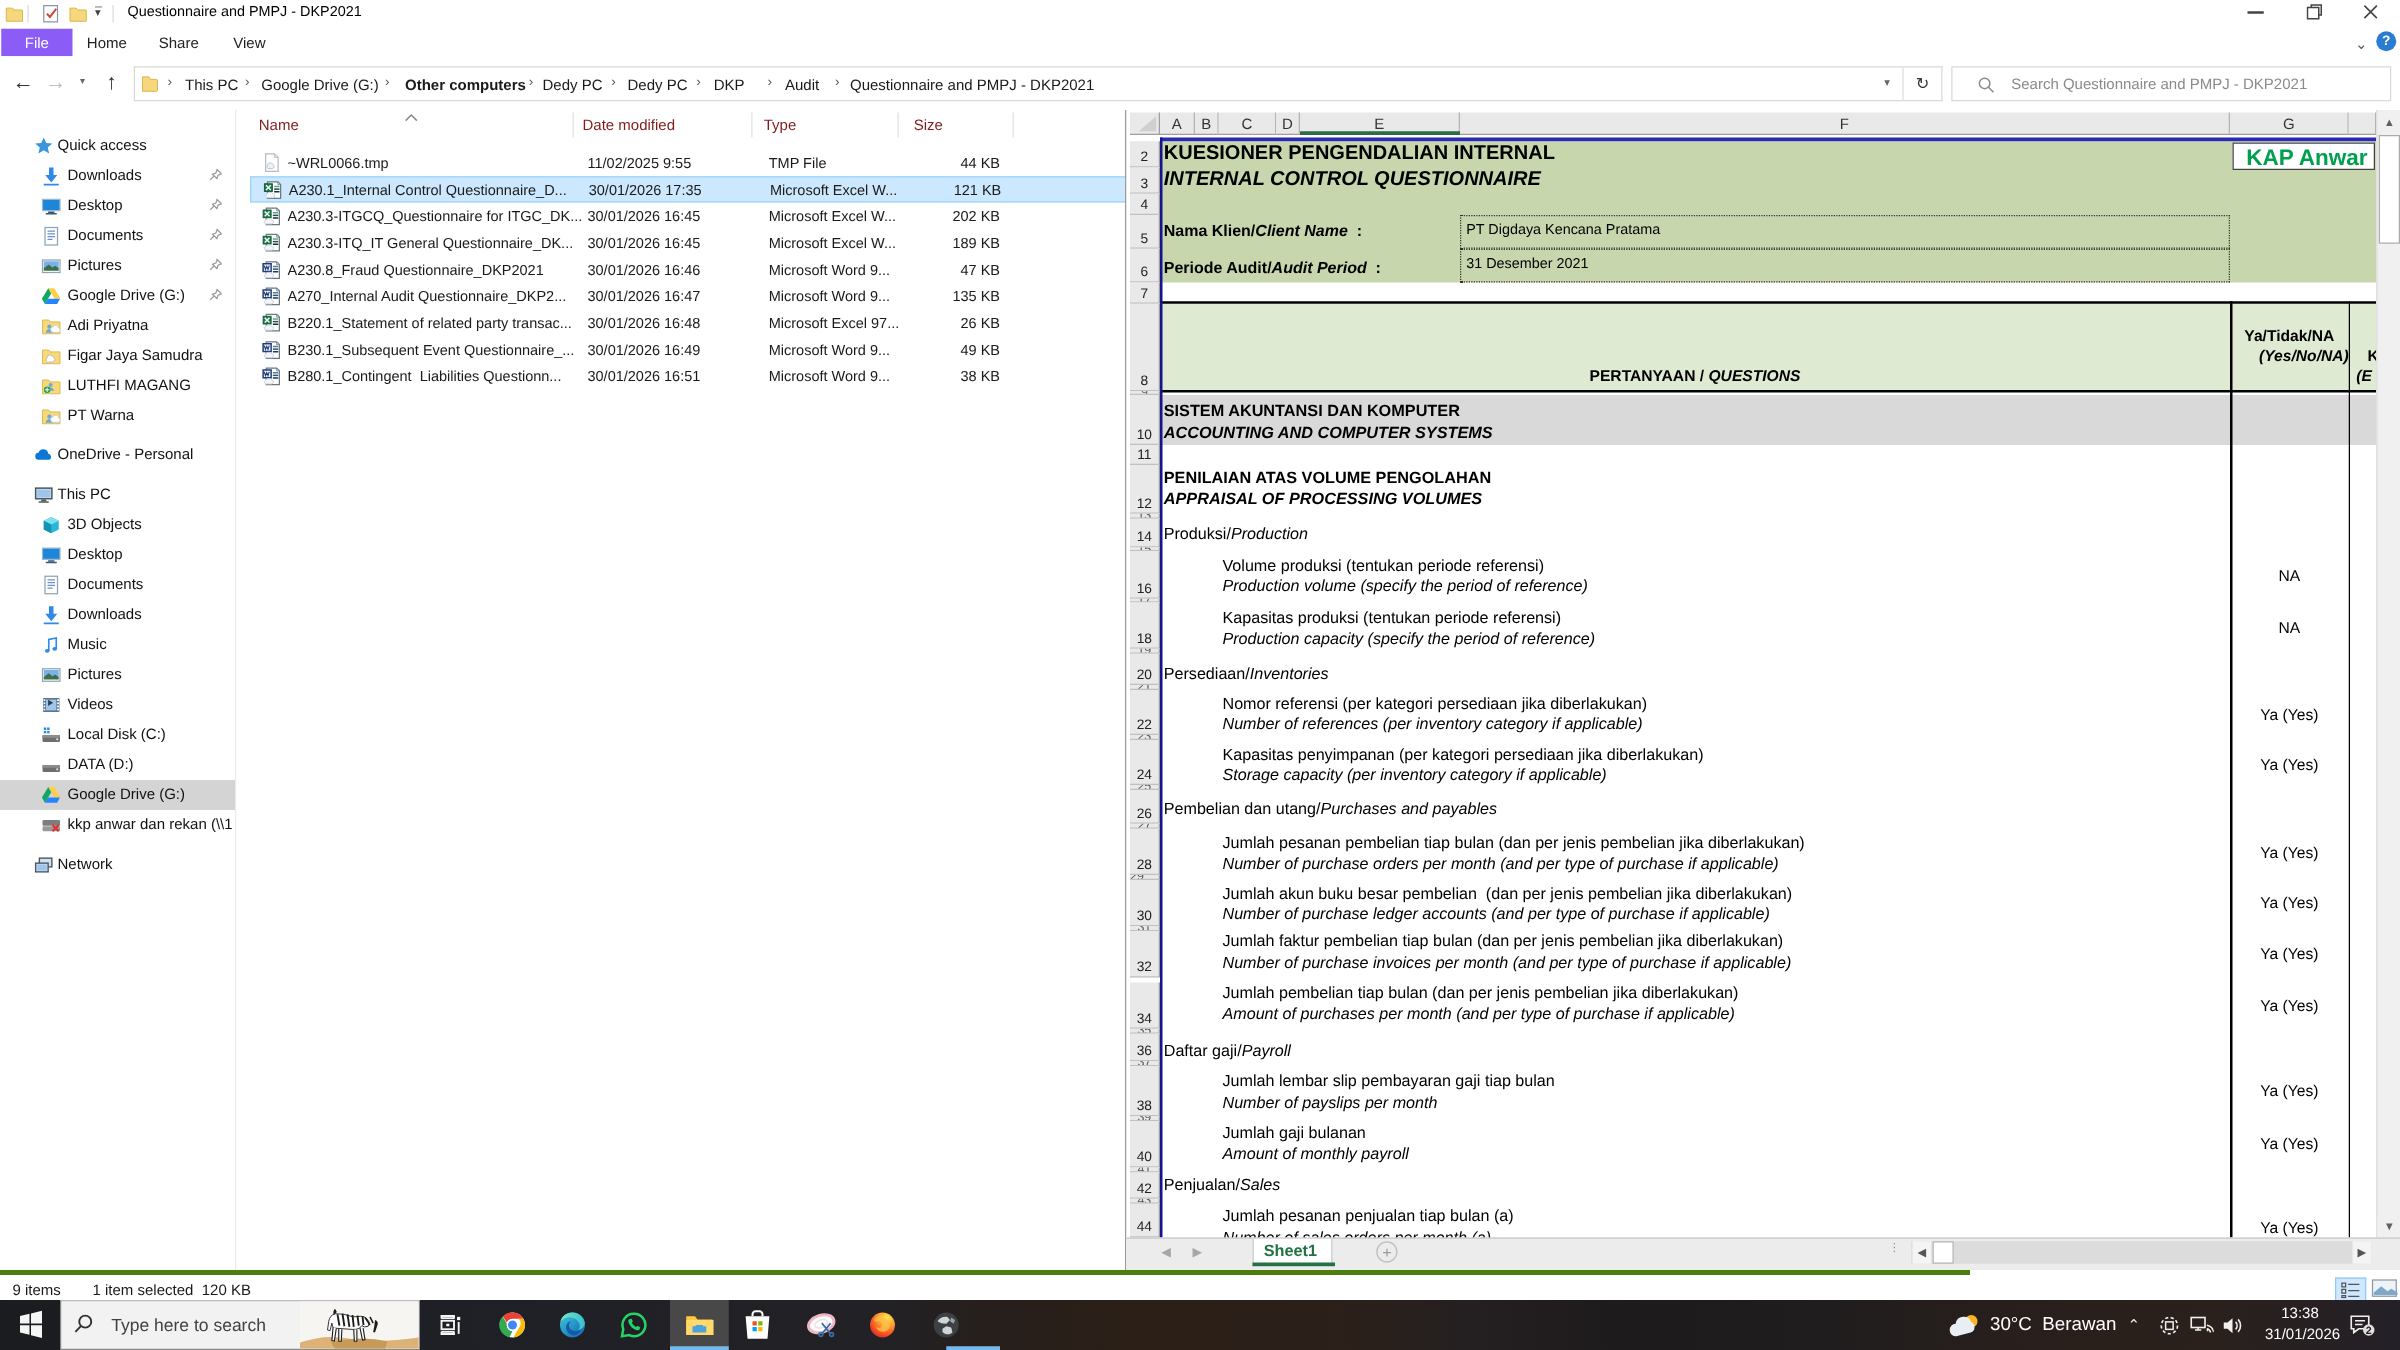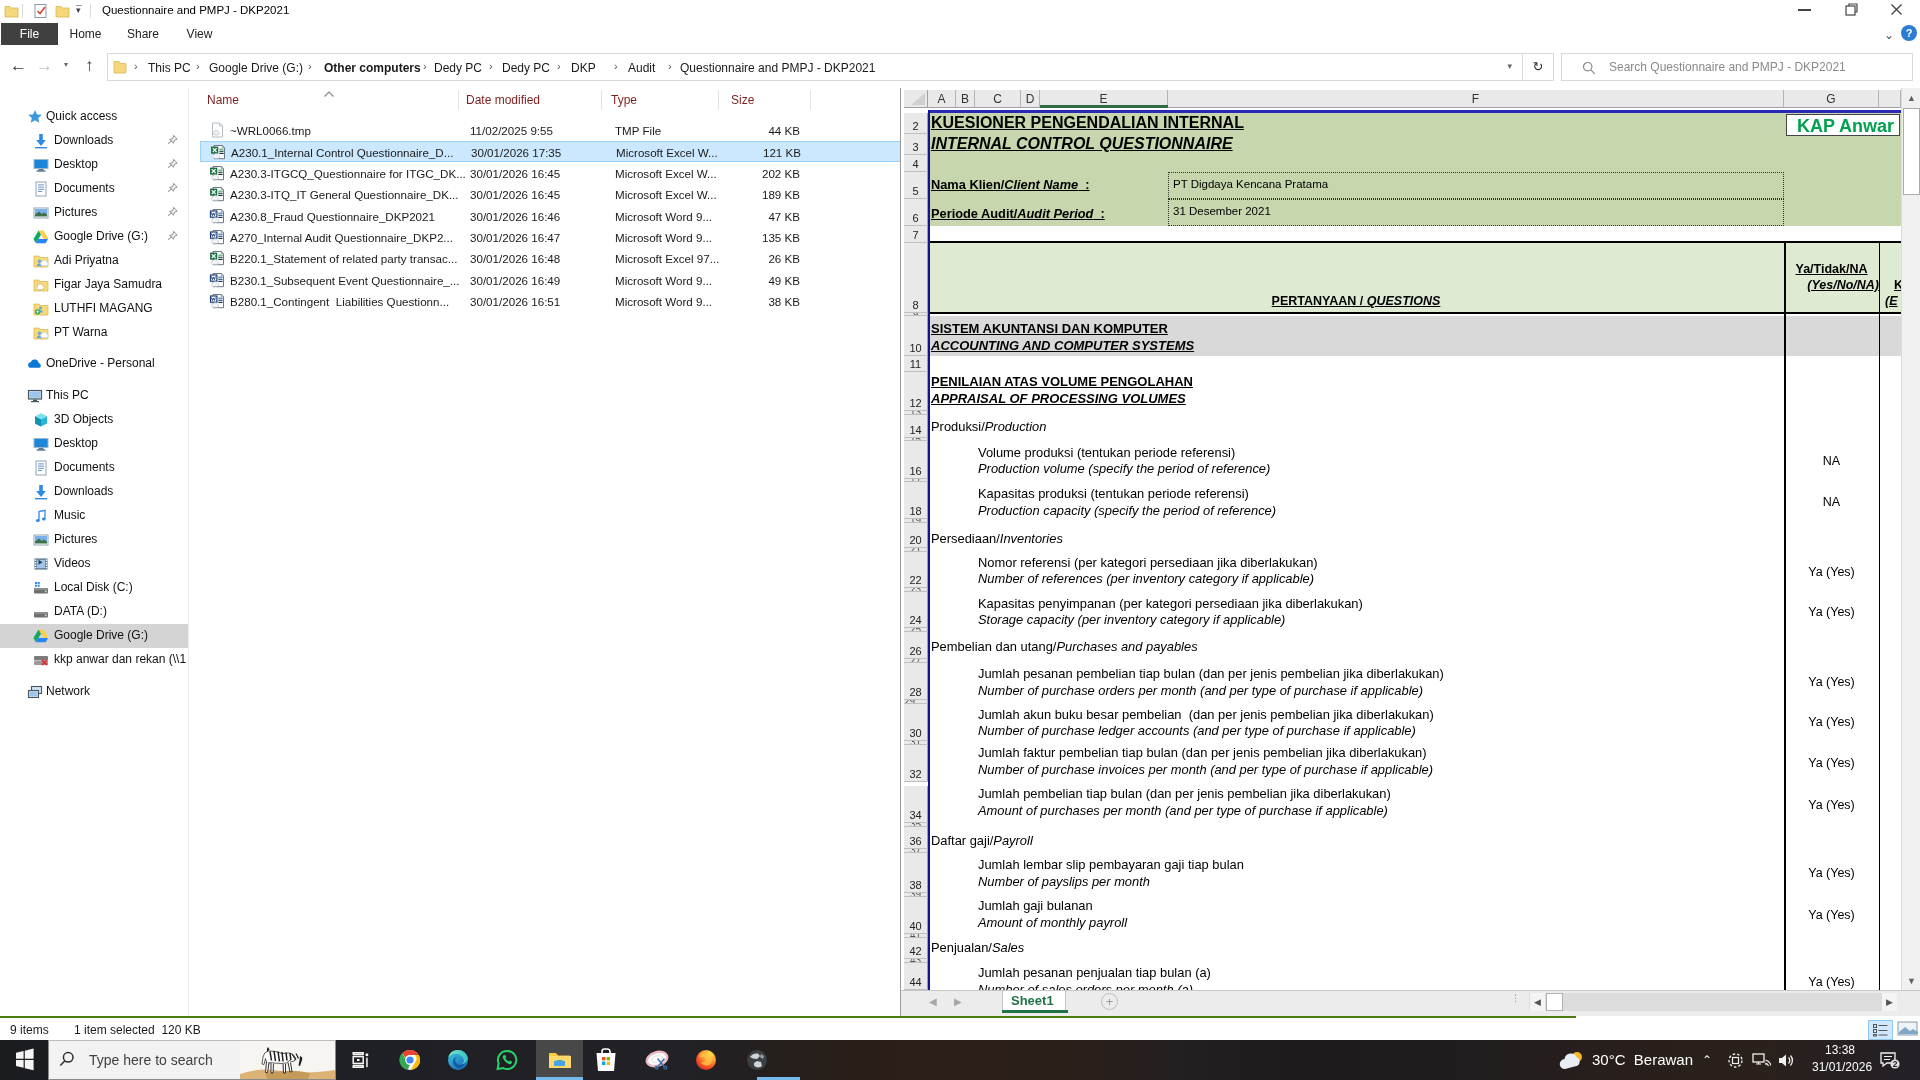--- a/index.html
+++ b/index.html
@@ -1,21 +1,21 @@
 <!DOCTYPE html>
 <html><head>
 <meta charset="utf-8">
 <style>
   * { margin:0; padding:0; box-sizing:border-box; }
   html,body { width:1920px; height:1080px; overflow:hidden; background:#fff;
     font-family:"Liberation Sans", sans-serif; }
   #titlebar { position:absolute; left:0; top:0; width:1920px; height:23px; background:#fff; }
   #tabsrow { position:absolute; left:0; top:23px; width:1920px; height:22px; background:#fff; }
   .tab { position:absolute; top:0; height:22px; font-size:12px; color:#222; text-align:center; line-height:22px; }
-  #filetab { left:1px; width:57px; background:#404040; color:#fff; }
+  #filetab { left:1px; width:57px; background:#8b5cf6; color:#fff; }
   #ribbon { position:absolute; left:0; top:45px; width:1920px; height:43px; background:#fff; }
   #addrrow { position:absolute; left:0; top:53px; width:1920px; height:28px; }
   .navglyph { position:absolute; font-size:15px; color:#333; }
   #addrbox { position:absolute; left:107px; top:0px; width:1416px; height:28px; background:#fff; border:1px solid #d9d9d9; }
   #refreshbox { position:absolute; left:1523px; top:0px; width:31px; height:28px; background:#fff; border:1px solid #d9d9d9; border-left:none; color:#333; font-size:13px; text-align:center; line-height:26px;}
   #searchbox { position:absolute; left:1561px; top:0px; width:352px; height:28px; background:#fff; border:1px solid #d9d9d9; }
   .crumb { color:#1a1a1a; font-size:12px; white-space:nowrap; }
   #sidebar { position:absolute; left:0; top:88px; width:188px; height:928px; background:#fff; }
   #sidebar-div { position:absolute; left:188px; top:88px; width:1px; height:928px; background:#ebebeb; }
   .srow { position:absolute; left:0; width:188px; height:24px; font-size:12px; color:#111; }
@@ -24,27 +24,27 @@
   .pin { position:absolute; left:167px; top:5px; width:12px; height:12px; color:#8a8a8a; font-size:10px; }
   #flist { position:absolute; left:196px; top:88px; width:704px; height:928px; background:#fff; }
   .fh { position:absolute; top:2px; font-size:12px; color:#7f1d1d; height:20px; line-height:20px;}
   .fhsep { position:absolute; top:2px; width:1px; height:20px; background:#e2e2e2; }
   .frow { position:absolute; left:4px; width:702px; height:21px; font-size:11.6px; color:#1a1a1a; }
   .frow .nm { position:absolute; left:30px; top:4px; white-space:nowrap; max-width:235px; overflow:hidden; }
   .frow .dt { position:absolute; left:270px; top:4px; }
   .frow .tp { position:absolute; left:415px; top:4px; }
   .frow .sz { position:absolute; left:490px; top:4px; width:110px; text-align:right; }
   .frow .fic { position:absolute; left:9px; top:2px; width:16px; height:16px; }
-  #statusbar { position:absolute; left:0; top:1016px; width:1576px; height:24px; background:#fff; border-top:2px solid #4d7c0f; font-size:12px; color:#1a1a1a; }
+  #statusbar { position:absolute; left:0; top:1016px; width:1576px; height:24px; background:#fff; border-top:4px solid #4d7c0f; font-size:12px; color:#1a1a1a; }
   #excel { position:absolute; left:900px; top:88px; width:1020px; height:928px; background:#fff; border-left:1px solid #9b9b9b; overflow:hidden; }
   .colhdr { position:absolute; top:2px; height:18px; background:#e9e9e9; border-right:1px solid #b4b4b4; border-bottom:1px solid #9e9e9e; font-size:12px; color:#333; text-align:center; line-height:18px; }
   .rowhdr { position:absolute; left:3px; width:24px; background:#e9e9e9; border-right:1px solid #9e9e9e; border-bottom:1px solid #c0c0c0; font-size:11px; color:#222; text-align:center; }
   .rn { position:absolute; left:0; bottom:1px; width:100%; text-align:center; }
   .xl { position:absolute; font-size:12.9px; color:#000; white-space:nowrap; }
-  .xb { font-weight:bold;text-decoration:underline; }
+  .xb { font-weight:bold; }
   .xi { font-style:italic; }
   .q2 { line-height:16.7px; }
   .ans { position:absolute; left:883px; width:95px; text-align:center; font-size:12.5px; color:#000; white-space:nowrap;}
   #taskbar { position:absolute; left:0; top:1040px; width:1920px; height:40px;
      background:linear-gradient(90deg,#1b1c20 0%,#1f2025 18%,#212126 36%,#261f1c 41%,#2b1f17 47%,#2b201a 56%,#241f20 61%,#1e1b1d 68%,#201d1e 76%,#281f1c 84%,#2a211c 92%,#242028 100%); }
 </style>
 </head>
 <body>
 <div id="titlebar">
   <svg style="position:absolute;left:4px;top:4px;" width="15" height="15" viewBox="0 0 15 15">

